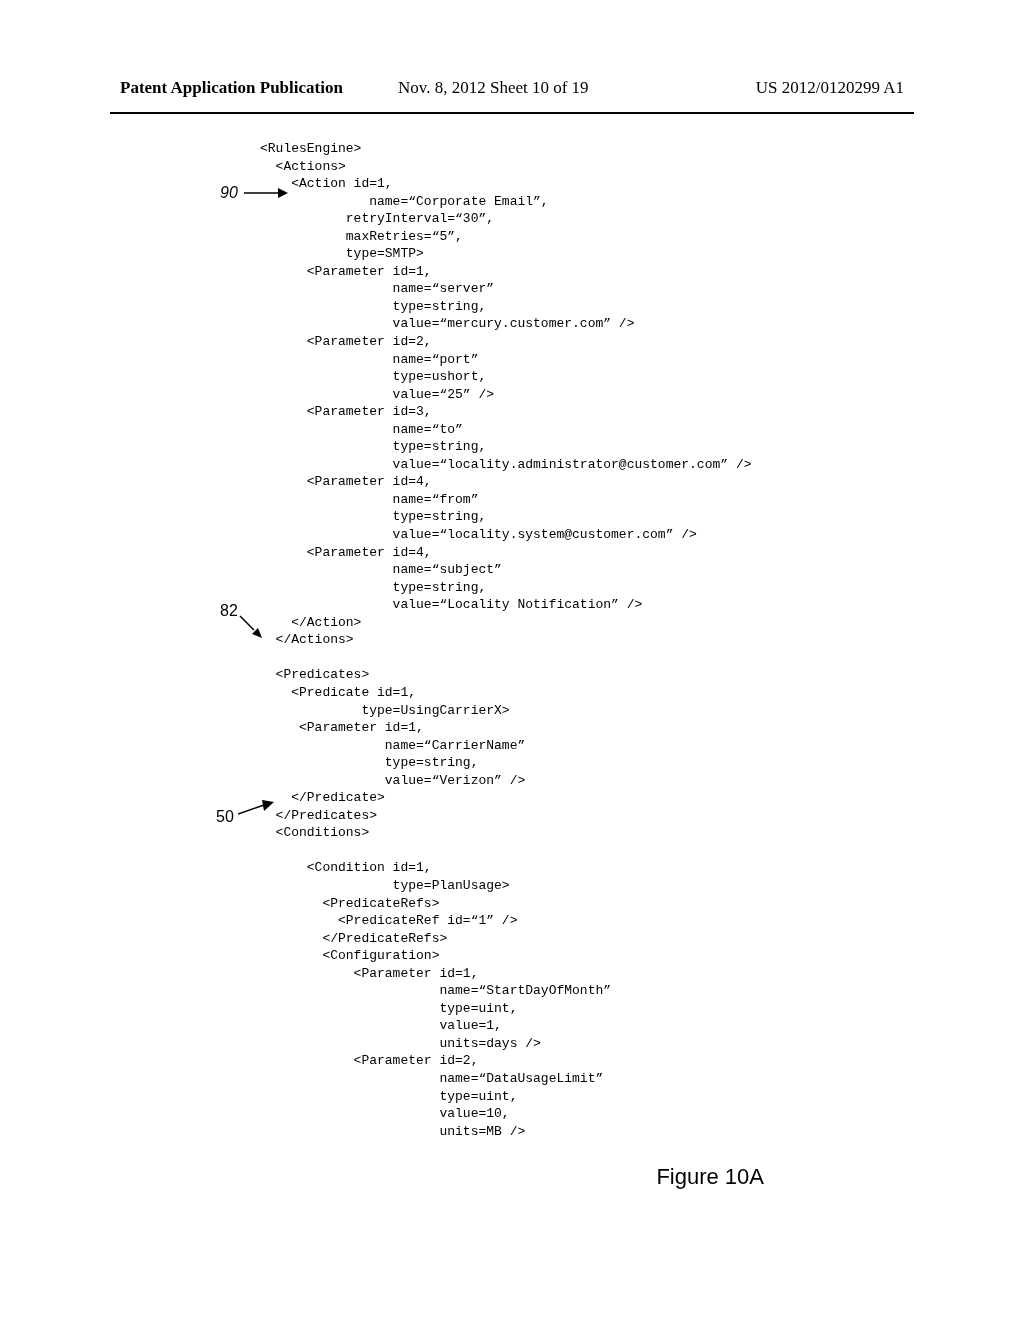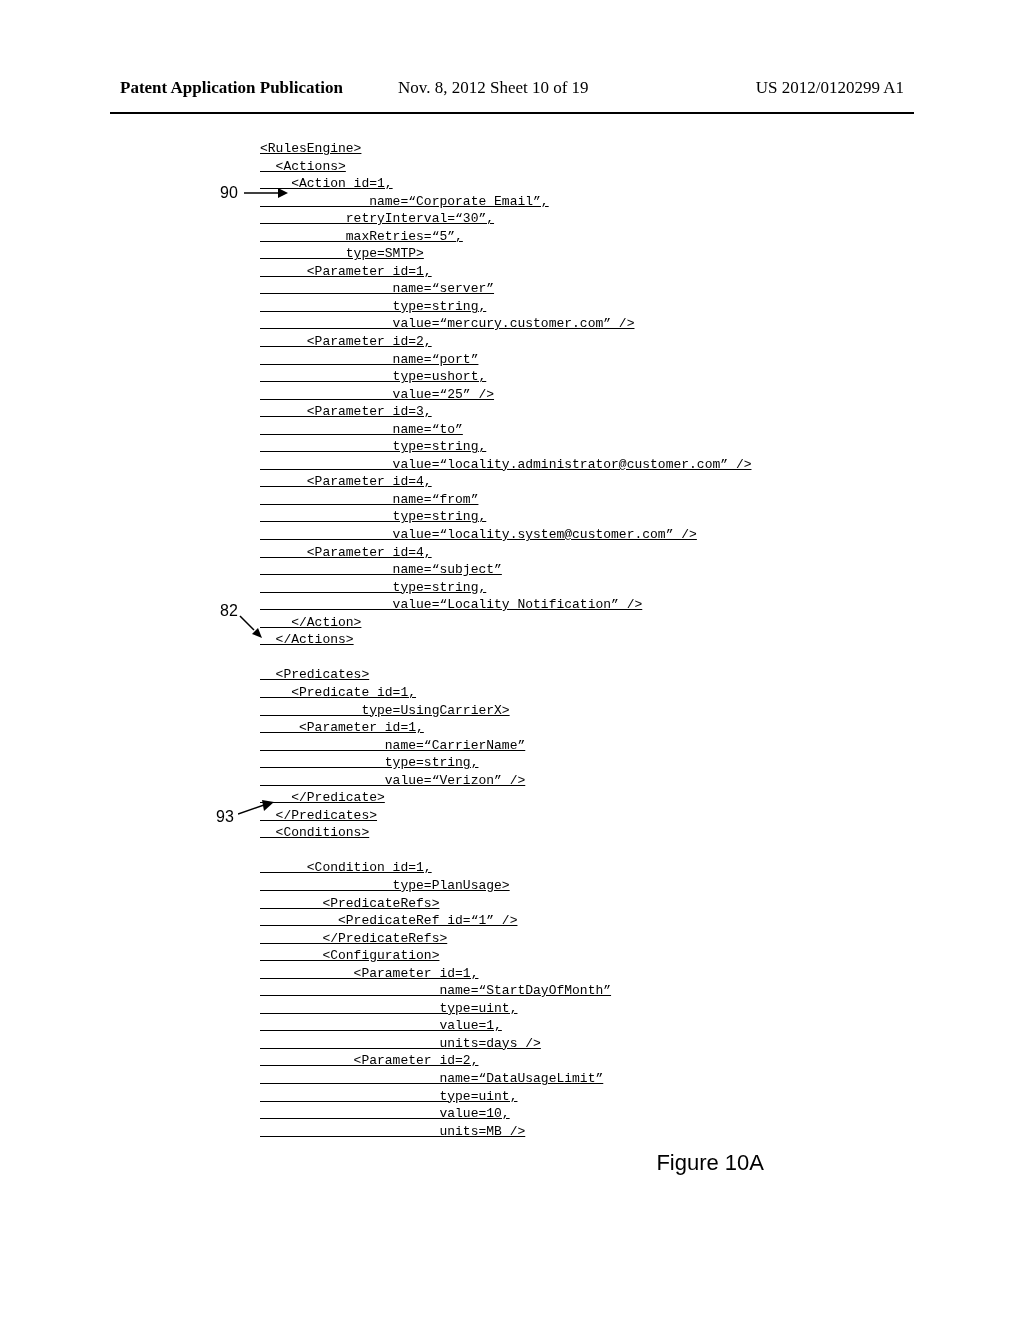--- a/index.html
+++ b/index.html
@@ -24,33 +24,32 @@
       margin: 4px 110px 0 110px;
     }
     .code-area {
       font-family: "Courier New", monospace;
       font-size: 13px;
       line-height: 1.35;
       white-space: pre;
       position: absolute;
       top: 140px;
       left: 260px;
-      text-decoration: underline;
     }
     .refnum {
       position: absolute;
       font-family: Arial, sans-serif;
       font-size: 16px;
     }
     .arrow {
       position: absolute;
     }
     .figure-label {
       position: absolute;
-      bottom: 144px;
+      bottom: 130px;
       right: 260px;
       font-family: Arial, sans-serif;
       font-size: 22px;
       margin-top: 40px;
     }
   </style>
 </head>
 <body>
 
 <div class="header">
@@ -111,31 +110,31 @@
                        name=“StartDayOfMonth”
                        type=uint,
                        value=1,
                        units=days /&gt;
             &lt;Parameter id=2,
                        name=“DataUsageLimit”
                        type=uint,
                        value=10,
                        units=MB /&gt;</pre>
 
-<div class="refnum" style="top:184px; left:220px;">90</div>
+<div class="refnum" style="top:184px; left:220px;font-style:italic;">90</div>
 <svg class="arrow" style="top:186px; left:244px;" width="44" height="14">
   <line x1="0" y1="7" x2="34" y2="7" stroke="black" stroke-width="1.5"></line>
   <polygon points="34,2 44,7 34,12" fill="black"></polygon>
 </svg>
 
 <div class="refnum" style="top:602px; left:220px;">82</div>
 <svg class="arrow" style="top:614px; left:238px;" width="26" height="26">
   <line x1="2" y1="2" x2="16" y2="16" stroke="black" stroke-width="1.5"></line>
   <polygon points="14,20 24,24 20,14" fill="black"></polygon>
 </svg>
 
-<div class="refnum" style="top:808px; left:216px;">93</div>
+<div class="refnum" style="top:808px; left:216px;">50</div>
 <svg class="arrow" style="top:800px; left:238px;" width="36" height="18">
   <line x1="0" y1="14" x2="26" y2="5" stroke="black" stroke-width="1.5"></line>
   <polygon points="24,0 36,2 26,11" fill="black"></polygon>
 </svg>
 
 <div class="figure-label">Figure 10A</div>
 
 </body></html>

